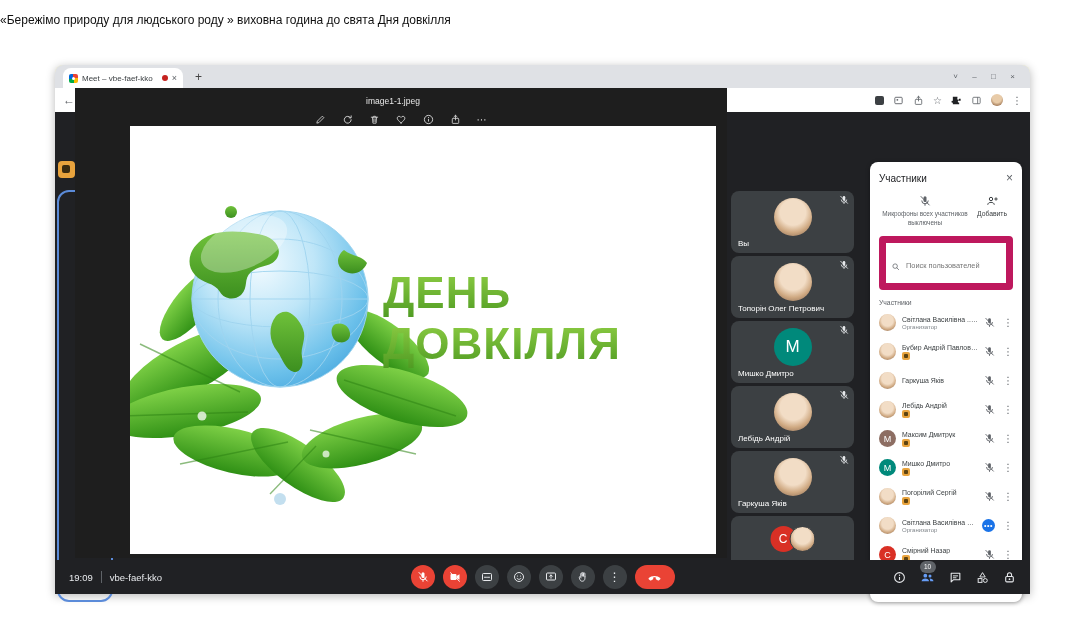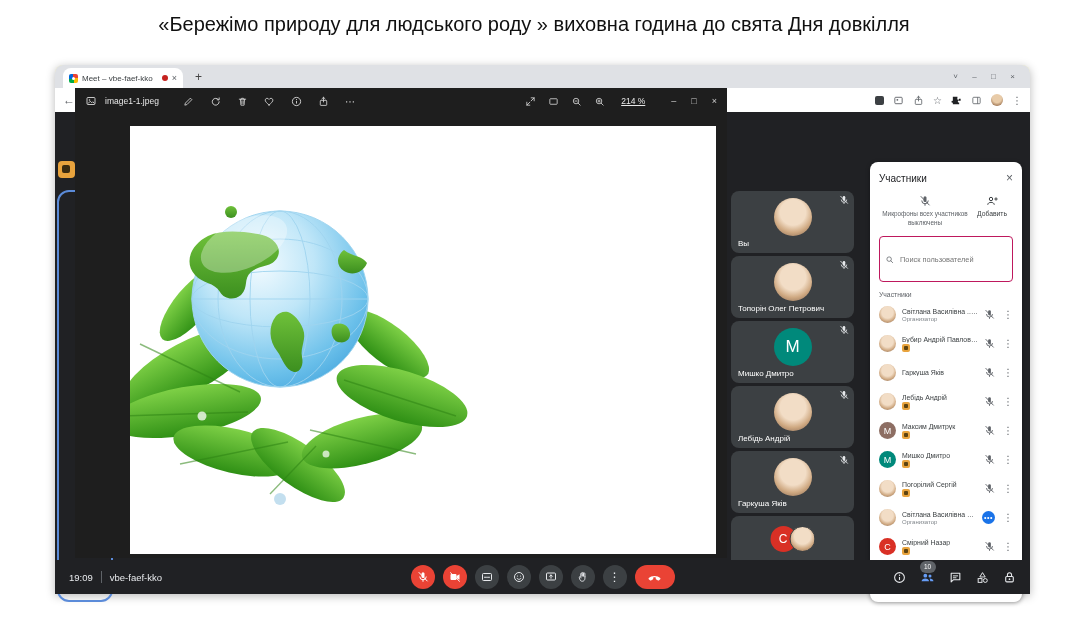--- a/index.html
+++ b/index.html
@@ -1,19 +1,19 @@
 <!DOCTYPE html>
 <html><head>
 <meta charset="utf-8">
 <style>
   html,body{margin:0;padding:0;}
   body{width:1068px;height:624px;background:#ffffff;font-family:"Liberation Sans",sans-serif;position:relative;overflow:hidden;}
   .ic{display:block;}
 
-  .page-title{position:absolute;top:13px;left:0;width:100%;text-align:center;font-size:20px;color:#101010;}
+  .page-title{position:absolute;top:13px;left:0;width:100%;text-align:left;font-size:12px;color:#101010;}
 
   
   .browser{position:absolute;left:55px;top:65px;width:975px;height:529px;background:#fef9c3;border-radius:8px 8px 0 0;box-shadow:0 2px 10px rgba(0,0,0,.28);}
   .tabbar{position:absolute;top:0;left:0;right:0;height:23px;background:#dfe1e5;border-radius:8px 8px 0 0;display:flex;align-items:flex-end;}
   .tab{margin-left:8px;height:20px;width:120px;background:#fff;border-radius:8px 8px 0 0;display:flex;align-items:center;padding:0 6px;gap:4px;box-sizing:border-box;}
   .favicon{width:9px;height:9px;border-radius:2px;background:conic-gradient(#ea4335 0 25%,#ffba00 0 50%,#00ac47 0 75%,#0066da 0);position:relative;flex:none;}
   .favicon::after{content:"";position:absolute;left:3px;top:3px;width:3px;height:3px;background:#fff;border-radius:50%;}
   .tab-title{font-size:8px;color:#3c4043;white-space:nowrap;overflow:hidden;flex:1;}
   .rec-dot{width:6px;height:6px;border-radius:50%;background:#c5221f;flex:none;}
   .tab-close{font-size:9px;color:#5f6368;}
@@ -48,21 +48,21 @@
   
   .panel{position:absolute;left:815px;top:50px;width:152px;height:440px;background:#fff;border-radius:8px;padding:9px 9px 4px;box-sizing:border-box;z-index:4;display:flex;flex-direction:column;box-shadow:0 1px 4px rgba(0,0,0,.4);}
   .p-head{display:flex;align-items:center;justify-content:space-between;}
   .p-title{font-size:10px;color:#202124;}
   .p-close{font-size:12px;color:#5f6368;}
   .p-ctrls{display:flex;margin-top:10px;align-items:flex-start;}
   .p-mute{flex:1;display:flex;flex-direction:column;align-items:center;gap:3px;color:#5f6368;}
   .p-mute-text{font-size:6.4px;text-align:center;line-height:1.35;color:#5f6368;width:86px;}
   .p-add{width:42px;display:flex;flex-direction:column;align-items:center;gap:3px;color:#3c4043;}
   .p-add-text{font-size:6.8px;color:#3c4043;}
-  .p-search{margin-top:9px;height:20px;border:1px solid #be185d;border-radius:4px;display:flex;align-items:center;gap:4px;padding:12px 5px;color:#5f6368;}
+  .p-search{margin-top:9px;height:20px;border:7px solid #be185d;border-radius:4px;display:flex;align-items:flex-end;gap:4px;padding:12px 5px;color:#5f6368;}
   .p-search input{border:none;outline:none;flex:1;font-size:7.4px;font-family:"Liberation Sans",sans-serif;color:#202124;min-width:0;background:transparent;}
   .p-section{margin-top:9px;font-size:6.8px;color:#5f6368;}
   .p-list{margin-top:2px;flex:1;}
   .p-row{height:29px;display:flex;align-items:center;gap:6px;}
   .p-av{width:17px;height:17px;border-radius:50%;flex:none;background:radial-gradient(circle at 50% 38%,#f2ddc6 0 42%,#cfa982 66%,#7a5c49 100%);}
   .p-av.letter{display:flex;align-items:center;justify-content:center;color:#fff;font-size:9px;}
   .p-av.teal{background:#00897b;} .p-av.brown{background:#8d6e63;} .p-av.red{background:#d93025;}
   .p-mid{flex:1;min-width:0;display:flex;flex-direction:column;gap:1px;}
   .p-name{font-size:6.9px;color:#3c4043;white-space:nowrap;overflow:hidden;text-overflow:ellipsis;}
   .p-sub{font-size:6px;color:#80868b;}
@@ -81,21 +81,21 @@
   .cbtn{width:24px;height:24px;border-radius:50%;background:#3c4043;display:flex;align-items:center;justify-content:center;color:#e8eaed;}
   .cbtn.red{background:#ea4335;color:#fff;}
   .cbtn.end{width:40px;border-radius:12px;}
   .cbtn .txt{font-size:12px;line-height:1;}
   .bb-right{margin-left:auto;display:flex;align-items:center;gap:14px;color:#e8eaed;}
   .people-wrap{position:relative;color:#669df6;}
   .p-count{position:absolute;top:-9px;left:50%;transform:translateX(-50%);min-width:12px;height:12px;border-radius:7px;background:#5f6368;color:#fff;font-size:6.5px;display:flex;align-items:center;justify-content:center;padding:0 2px;}
 
   
   .viewer{position:absolute;left:20px;top:23px;width:652px;height:470px;background:#1e1e1e;z-index:5;}
-  .v-bar{height:26px;display:flex;align-items:center;color:#d9d9d9;padding:0 10px;gap:8px;box-sizing:border-box;}
+  .v-bar{height:26px;display:flex;align-items:center;color:#d9d9d9;padding:0 10px;gap:8px;box-sizing:border-box;flex-direction:column;}
   .v-name{font-size:8.5px;color:#e8e8e8;margin-right:16px;white-space:nowrap;}
   .v-group{display:flex;align-items:center;gap:16px;}
   .v-group.right{margin-left:auto;gap:12px;}
   .v-zoom{font-size:8.5px;color:#e8e8e8;margin:0 4px;text-decoration:underline;}
   .v-win{display:flex;gap:15px;margin-left:14px;align-items:center;}
   .v-win span{font-size:9px;color:#cfcfcf;}
   .v-more{font-size:10px;color:#d9d9d9;letter-spacing:1px;}
   .v-canvas{position:absolute;left:55px;top:38px;width:586px;height:428px;background:#ffffff;overflow:hidden;}
   .art-svg{position:absolute;left:0;top:28px;width:380px;height:380px;}
   .art-text{position:absolute;left:253px;top:142px;}
@@ -653,16 +653,20 @@
           <path d="M146 162c-8 10-7 25 1 35 6 8 8 19 17 21 6 1 10-7 8-15-2-10 5-18 1-28-3-8-9-15-15-17-5-1-9 1-12 4z"></path>
           <path d="M214 96c9 7 17 5 23 13-4 10-15 13-23 8-8-5-8-15 0-21z"></path>
           <path d="M206 170c7-2 13 2 14 9 1 6-5 11-12 9-7-2-9-16-2-18z"></path>
           <circle cx="101" cy="58" r="6"></circle>
         </g>
         <ellipse cx="114" cy="90" rx="46" ry="24" fill="rgba(255,255,255,0.32)" transform="rotate(-24 114 90)"></ellipse>
         <circle cx="72" cy="262" r="4.5" fill="rgba(255,255,255,0.75)"></circle>
         <circle cx="196" cy="300" r="3.5" fill="rgba(255,255,255,0.7)"></circle>
         <circle cx="150" cy="345" r="6" fill="rgba(180,215,235,0.8)"></circle>
       </svg>
+      <div class="art-text">
+        <div class="art-line">ДЕНЬ</div>
+        <div class="art-line">ДОВКІЛЛЯ</div>
+      </div>
     </div>
   </div>
 
 </div>
 
 </body></html>

